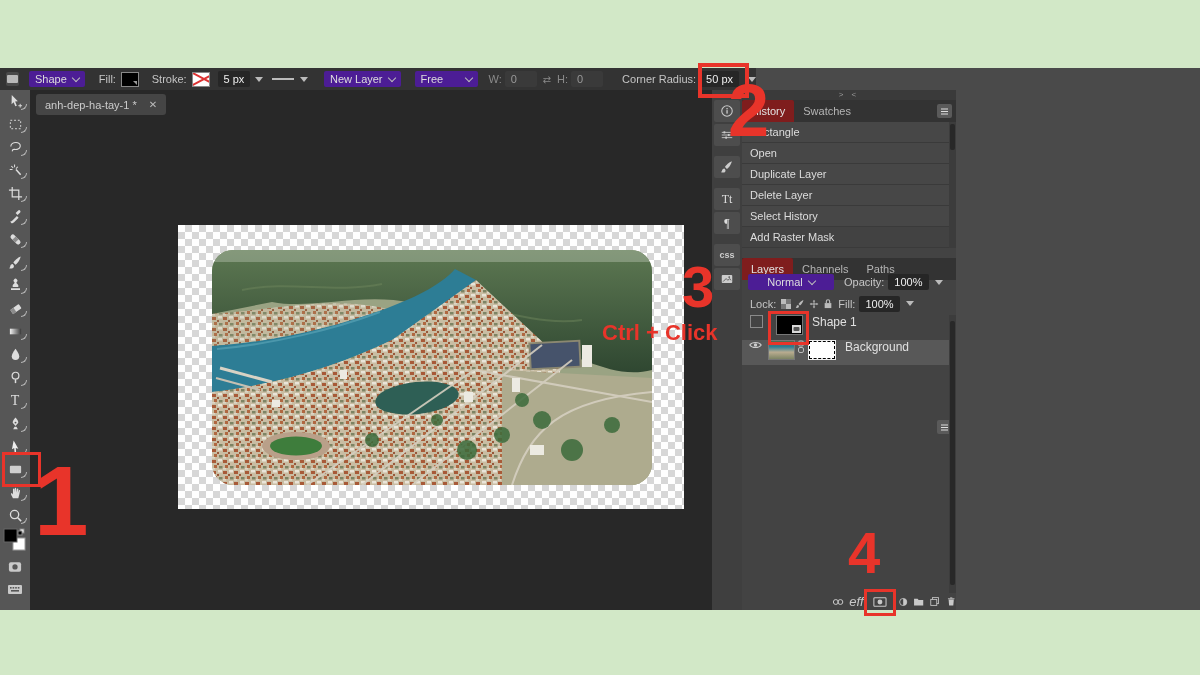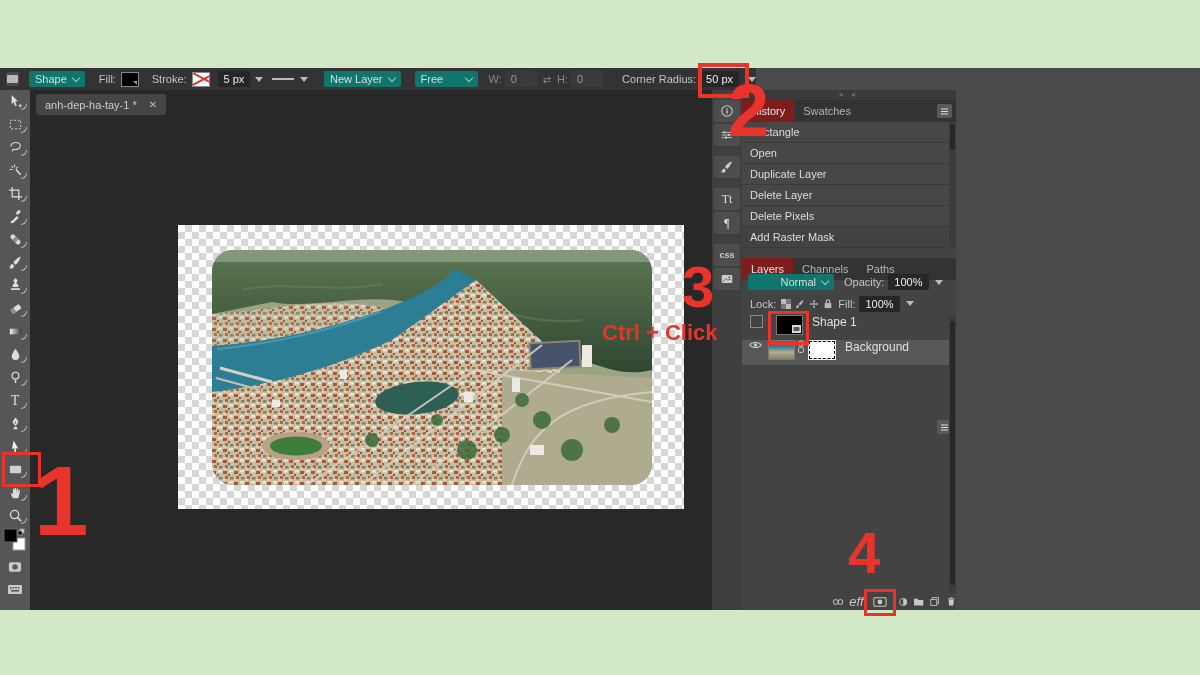--- a/index.html
+++ b/index.html
@@ -1,21 +1,21 @@
 <!DOCTYPE html>
 <html><head>
 <meta charset="utf-8">
 <style>
   html,body{margin:0;padding:0}
   .stage{position:relative;width:1200px;height:675px;background:#d2e8c7;font-family:"Liberation Sans",sans-serif;overflow:hidden}
   
   #options-bar{position:absolute;left:0;top:68px;width:756px;height:22px;background:#333;display:flex;align-items:center;color:#ccc;font-size:11px;white-space:nowrap}
   .lbl{color:#c5c5c5}
   .dim{color:#8a8a8a}
-  .dd{background:#0f766e;border-radius:2px;height:16px;display:flex;align-items:center;padding:0 6px;gap:6px;color:#ddd}
+  .dd{background:#4c1d95;border-radius:2px;height:16px;display:flex;align-items:center;padding:0 6px;gap:6px;color:#ddd}
   .vbox{background:#262626;color:#eee;padding:1px 6px;border-radius:2px;height:14px;line-height:14px}
   .vbox.dimbox{background:#3a3a3a;color:#999}
   .chev{width:5px;height:5px;border-right:1.5px solid #bbb;border-bottom:1.5px solid #bbb;transform:rotate(45deg);margin-top:-3px}
   .tri{width:0;height:0;border-left:4px solid transparent;border-right:4px solid transparent;border-top:5px solid #bbb}
   .swatch-fill{width:22px;height:13px;background:#000;border:1px solid #888;position:relative}
   .swatch-fill .mini-tri{position:absolute;right:1px;bottom:1px;width:0;height:0;border-left:4px solid transparent;border-top:4px solid #999}
   .swatch-stroke{width:22px;height:13px;background:#fff;border:1px solid #888;position:relative;overflow:hidden}
   .swatch-stroke:before,.swatch-stroke:after{content:"";position:absolute;left:-3px;top:5px;width:28px;border-top:2px solid #d33}
   .swatch-stroke:before{transform:rotate(28deg)}
   .swatch-stroke:after{transform:rotate(-28deg)}
@@ -384,38 +384,38 @@
       <div class="ptab">Swatches</div>
       <div class="hamb">
           <i></i>
         </div>
     </div>
     <div id="history-list">
       <div class="hrow">Rectangle</div>
       <div class="hrow">Open</div>
       <div class="hrow">Duplicate Layer</div>
       <div class="hrow">Delete Layer</div>
-      <div class="hrow">Delete Pixels</div>
+      <div class="hrow">Select History</div>
       <div class="hrow current">Add Raster Mask</div>
     </div>
     <div class="vscroll" style="right:0;top:32px;height:126px">
         <div class="vthumb" style="top:2px;height:26px"></div>
       </div>
 
     <div class="tabbar" id="tabbar-layers">
       <div class="ptab active">Layers</div>
       <div class="ptab">Channels</div>
       <div class="ptab">Paths</div>
       <div class="hamb" style="top:162px">
           <i></i>
         </div>
     </div>
 
     <div id="blend-row">
-      <div class="dd" style="margin-left:6px;width:74px;justify-content:flex-end">
+      <div class="dd" style="margin-left:6px;width:74px;justify-content:center">
         <span>Normal</span>
           <span class="chev"></span>
       </div>
       <span class="lbl" style="margin-left:10px">Opacity:</span>
       <span class="vbox" style="margin-left:4px">100%</span>
       <span class="tri" style="margin-left:6px"></span>
     </div>
 
     <div id="lock-row">
       <span style="margin-left:8px">Lock:</span>

